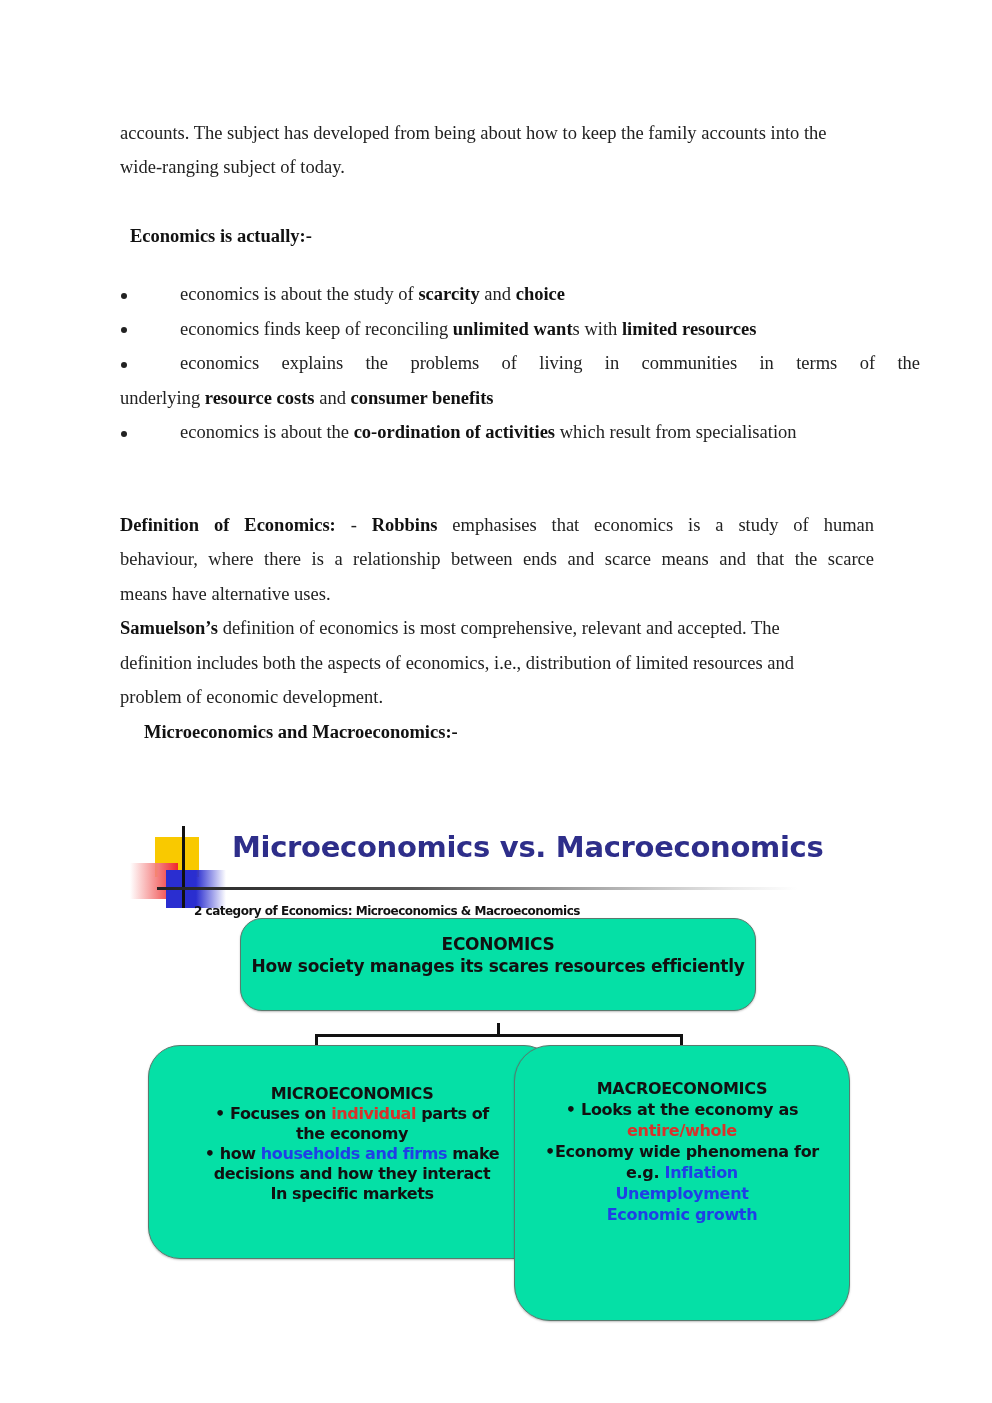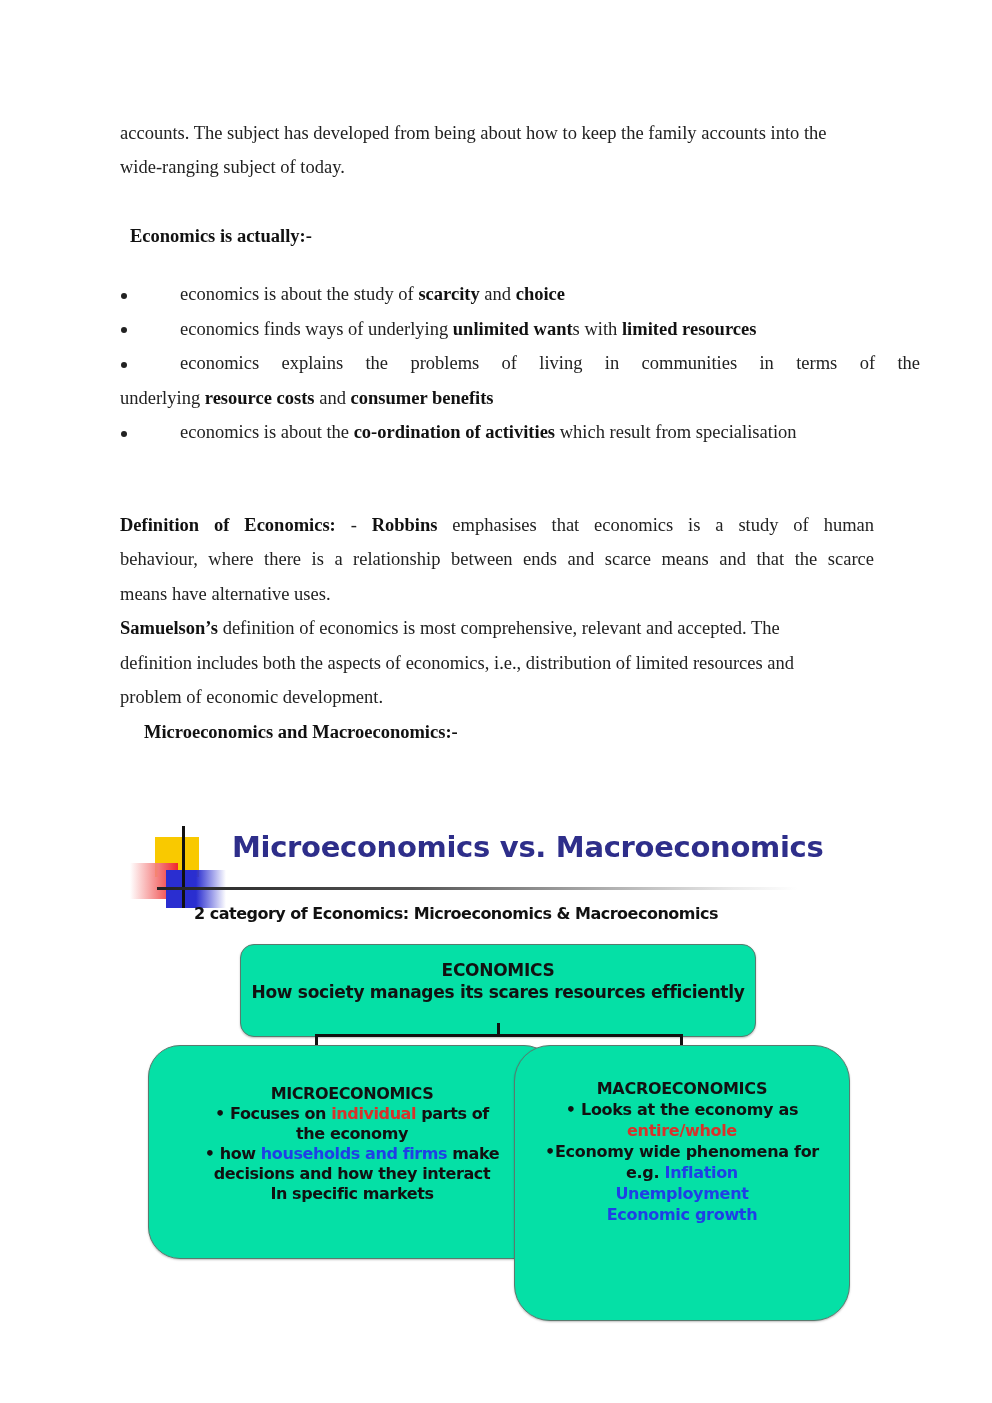--- a/index.html
+++ b/index.html
@@ -7,44 +7,44 @@
     .page { position: absolute; left: 0; top: 0; width: 992px; height: 1403px; background: #fff; }
     .txt { position: absolute; font-family: "Liberation Serif", serif; font-size: 18.5px; color: #222; white-space: nowrap; line-height: 22px; }
     .txt b { font-weight: bold; color: #111; }
     .just { text-align: justify; text-align-last: justify; white-space: normal; }
     .bullet { position: absolute; width: 6px; height: 6px; border-radius: 50%; background: #222; }
 
     
     .diagram { position: absolute; left: 120px; top: 820px; width: 750px; height: 450px; }
     .deco { position: absolute; }
     .slide-title { position: absolute; left: 112px; top: 10px; font-family: "DejaVu Sans", sans-serif; font-weight: bold; font-size: 29px; color: #2e2e8a; white-space: nowrap; letter-spacing: -0.3px; text-align: right; }
-    .slide-sub { position: absolute; left: 74px; top: 84px; font-family: "DejaVu Sans", sans-serif; font-weight: bold; font-size: 16px; color: #111; white-space: nowrap; letter-spacing: -0.5px; }
+    .slide-sub { position: absolute; left: 74px; top: 84px; font-family: "DejaVu Sans", sans-serif; font-weight: bold; font-size: 12px; color: #111; white-space: nowrap; letter-spacing: -0.5px; }
     .box { position: absolute; background: #05e0a6; border: 1.5px solid #5a7a6e; box-shadow: 0 1px 2px rgba(0,0,0,0.25); font-family: "DejaVu Sans", sans-serif; font-weight: bold; color: #111; text-align: center; }
-    .box-top { left: 120px; top: 124px; width: 516px; height: 93px; border-radius: 14px; font-size: 17px; line-height: 22px; padding-top: 14px; box-sizing: border-box; letter-spacing: -0.3px; }
+    .box-top { left: 120px; top: 98px; width: 516px; height: 93px; border-radius: 22px; font-size: 17px; line-height: 22px; padding-top: 14px; box-sizing: border-box; letter-spacing: -0.3px; }
     .box-left { left: 28px; top: 225px; width: 408px; height: 214px; border-radius: 32px; font-size: 16px; line-height: 20px; padding-top: 38px; box-sizing: border-box; letter-spacing: -0.4px; }
     .box-right { left: 394px; top: 225px; width: 336px; height: 276px; border-radius: 36px; font-size: 16px; line-height: 21px; padding-top: 32px; box-sizing: border-box; letter-spacing: -0.3px; }
     .red { color: #d8322a; }
     .blue { color: #1f3fe6; }
     .line { position: absolute; background: #111; }
   </style>
 </head>
 <body>
 
 <div class="page">
 
   <div class="txt" style="left:120px; top:122px;">accounts. The subject has developed from being about how to keep the family accounts into the</div>
   <div class="txt" style="left:120px; top:156px;">wide-ranging subject of today.</div>
 
   <div class="txt" style="left:120px; top:225px;margin-left:10px;"><b>Economics is actually:-</b></div>
 
   <span class="bullet" style="left:121px; top:293px;"></span>
   <div class="txt" style="left:180px; top:283px;"><span>economics is about the study of </span><b>scarcity</b><span> and </span><b>choice</b></div>
 
   <span class="bullet" style="left:121px; top:327px;"></span>
-  <div class="txt" style="left:180px; top:318px;"><span>economics finds ways of underlying </span><b>unlimited want</b><span>s with </span><b>limited resources</b></div>
+  <div class="txt" style="left:180px; top:318px;"><span>economics finds keep of reconciling </span><b>unlimited want</b><span>s with </span><b>limited resources</b></div>
 
   <span class="bullet" style="left:121px; top:362px;"></span>
   <div class="txt just" style="left:180px; top:352px; width:740px;">economics explains the problems of living in communities in terms of the</div>
   <div class="txt" style="left:120px; top:387px;"><span>underlying </span><b>resource costs</b><span> and </span><b>consumer benefits</b></div>
 
   <span class="bullet" style="left:121px; top:431px;"></span>
   <div class="txt" style="left:180px; top:421px;"><span>economics is about the </span><b>co-ordination of activities</b><span> which result from specialisation</span></div>
 
   <div class="txt just" style="left:120px; top:514px; width:754px;"><b>Definition of Economics:</b><span> - </span><b>Robbins</b><span> emphasises that economics is a study of human</span></div>
   <div class="txt just" style="left:120px; top:548px; width:754px;">behaviour, where there is a relationship between ends and scarce means and that the scarce</div>

